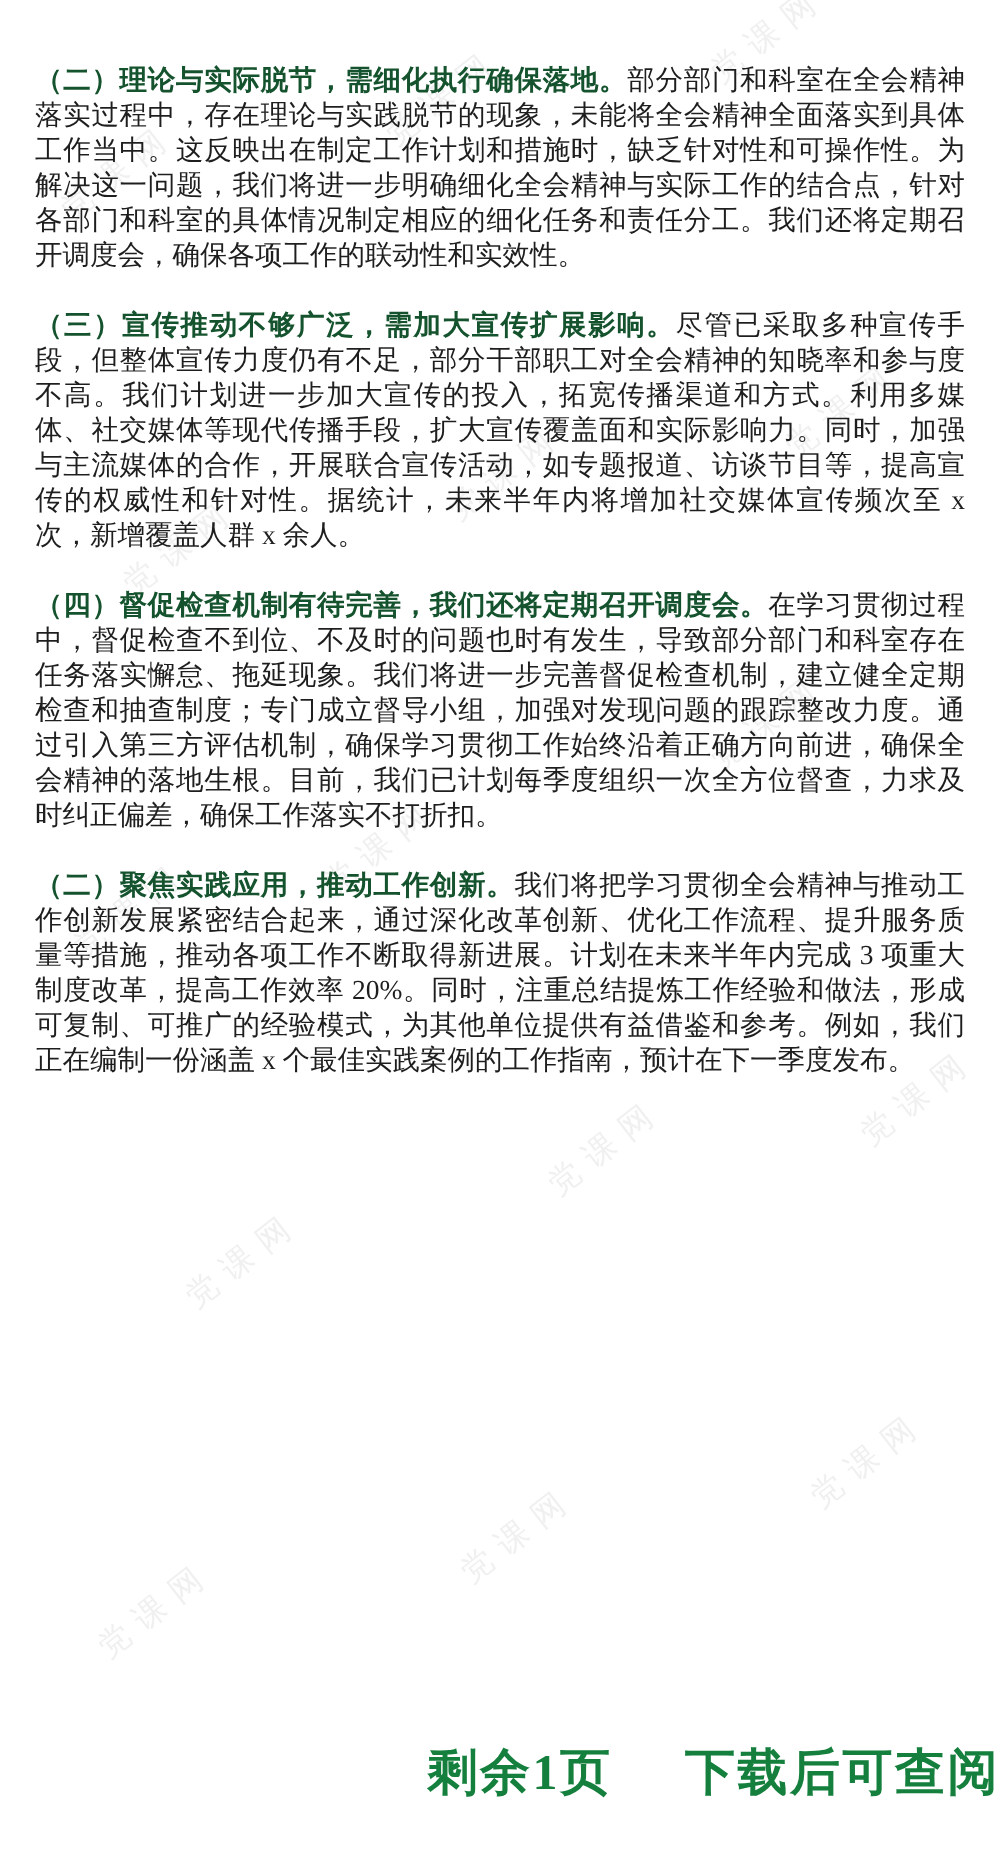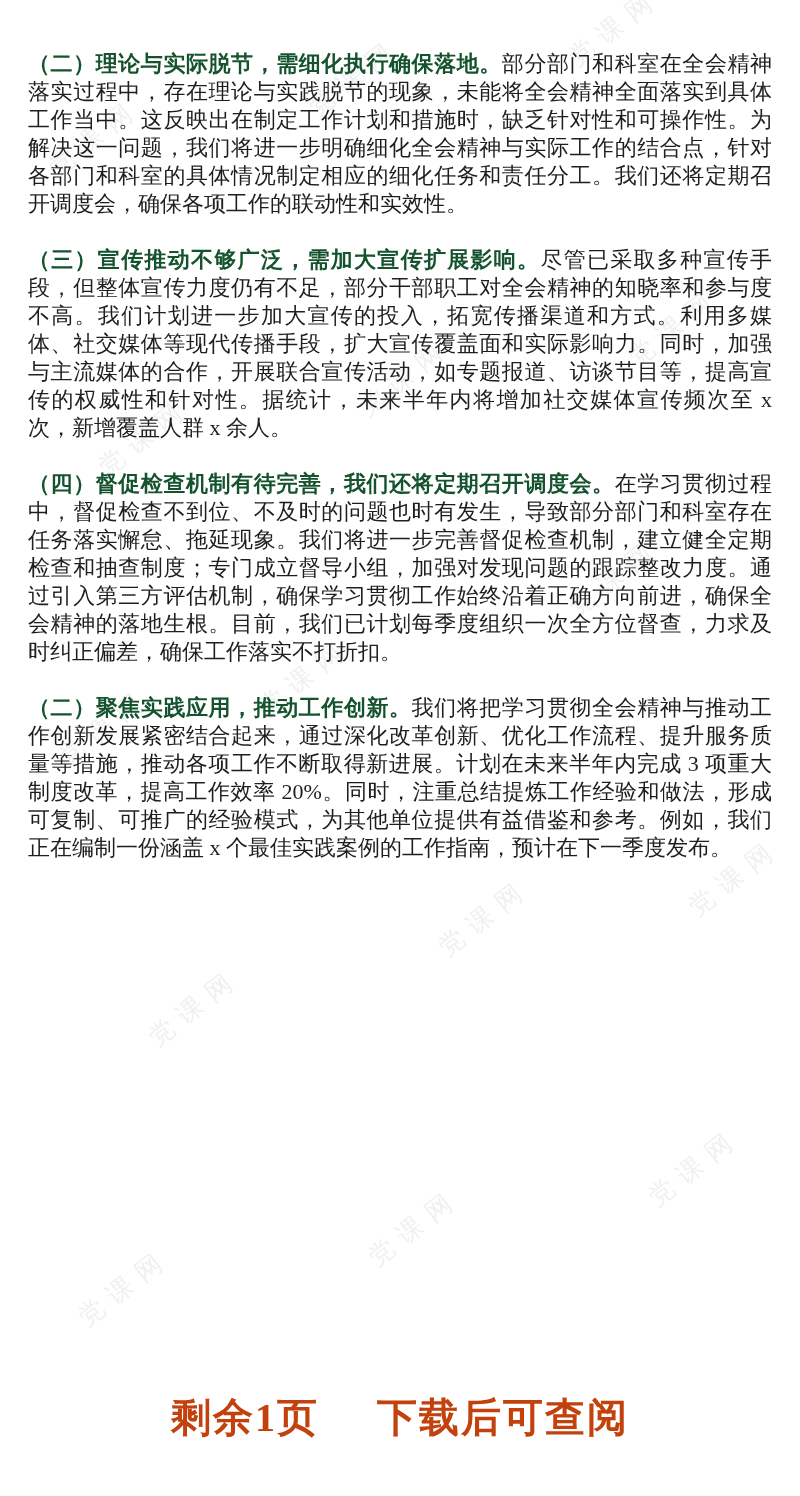--- a/index.html
+++ b/index.html
@@ -66,25 +66,25 @@
   }
   .para .hd {
     font-weight: bold;
     color: #14532d;
   }
   .footer {
     position: absolute;
     left: 0;
     top: 1390px;
     width: 100%;
-    text-align: center;
+    text-align: right;
     z-index: 1;
     font-weight: bold;
     font-size: 40px;
-    color: #c2410c;
+    color: #15803d;
     letter-spacing: 2px;
     cursor: pointer;
   }
   .footer .gap {
     display: inline-block;
     width: 58px;
   }
 </style>
 </head>
 <body>

